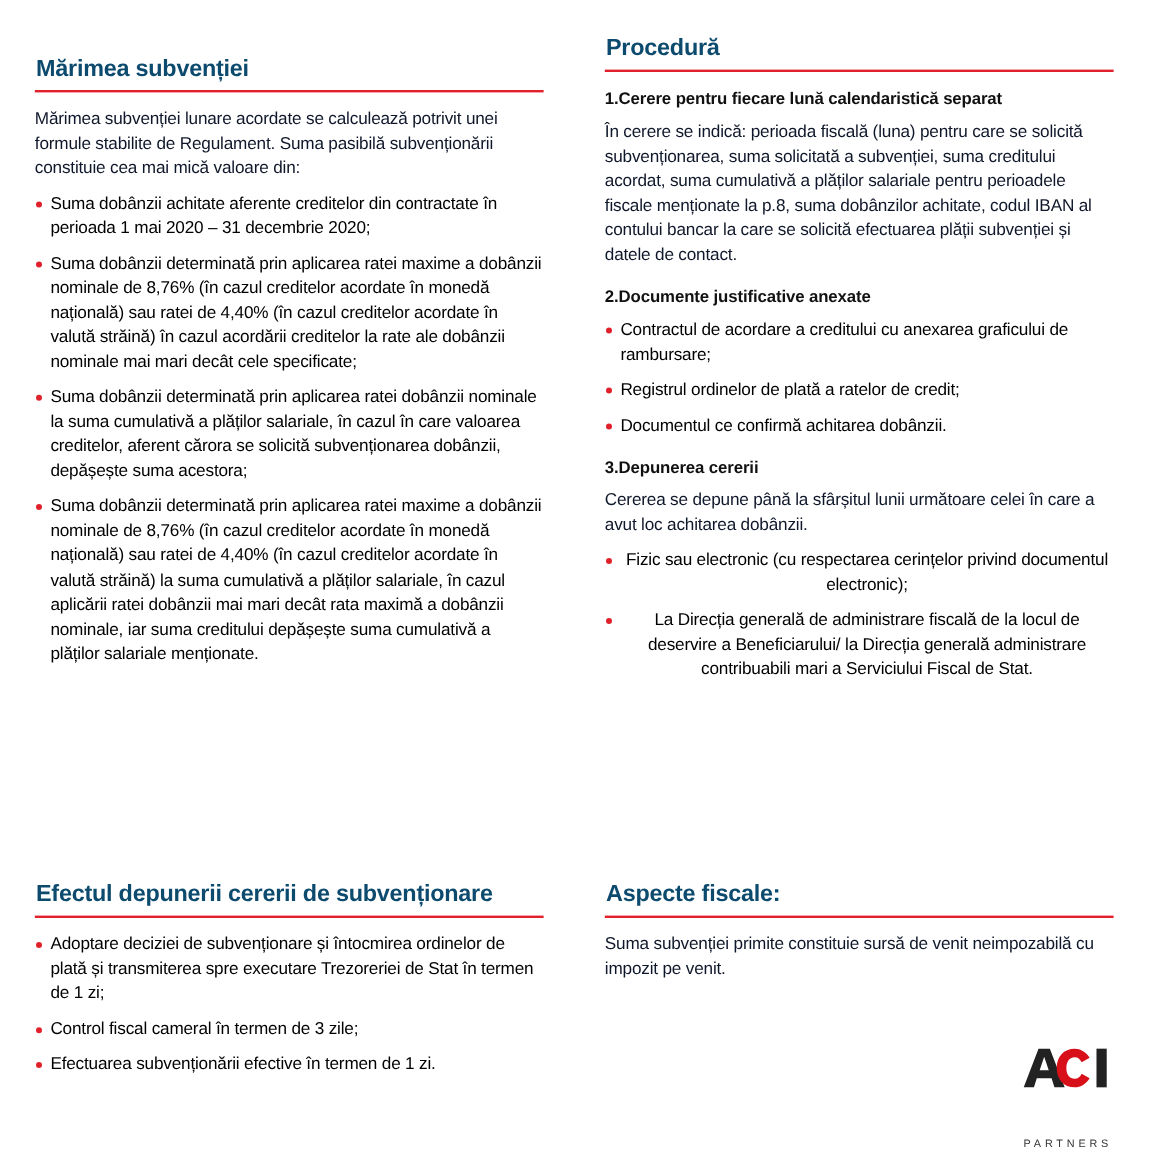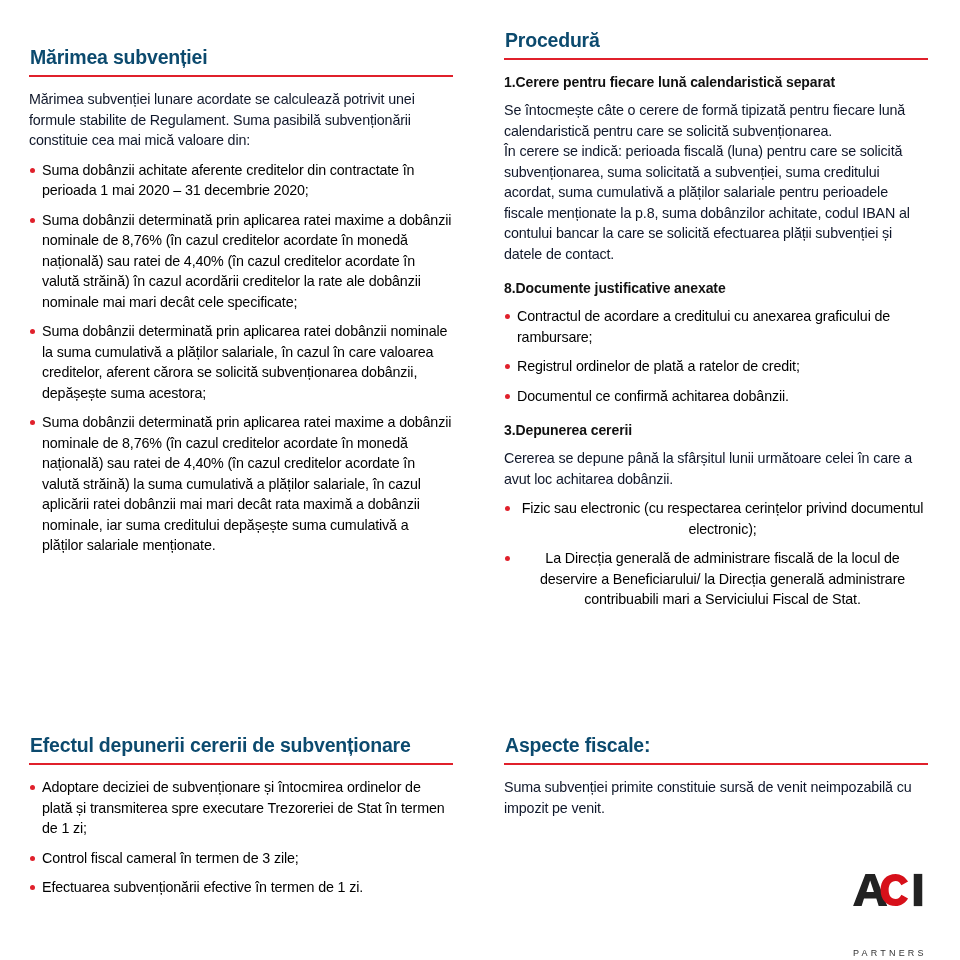--- a/index.html
+++ b/index.html
@@ -97,24 +97,23 @@
     <li><span class="dot"></span><span>Suma dobânzii determinată prin aplicarea ratei dobânzii nominale la suma cumulativă a plăților salariale, în cazul în care valoarea creditelor, aferent cărora se solicită subvenționarea dobânzii, depășește suma acestora;</span></li>
     <li><span class="dot"></span><span>Suma dobânzii determinată prin aplicarea ratei maxime a dobânzii nominale de 8,76% (în cazul creditelor acordate în monedă națională) sau ratei de 4,40% (în cazul creditelor acordate în valută străină) la suma cumulativă a plăților salariale, în cazul aplicării ratei dobânzii mai mari decât rata maximă a dobânzii nominale, iar suma creditului depășește suma cumulativă a plăților salariale menționate.</span></li>
   </ul>
 </section>
 
 <section class="section" id="sec-procedura">
   <h2 class="sec-title">Procedură</h2>
   <div class="sec-rule"></div>
 
   <h3 class="subhead">1.Cerere pentru fiecare lună calendaristică separat</h3>
-  <p class="para">Se întocmește câte o cerere de formă tipizată pentru fiecare lună calendaristică pentru care se solicită subvenționarea.</p>
   <p class="para gap-after-block">În cerere se indică: perioada fiscală (luna) pentru care se solicită subvenționarea, suma solicitată a subvenției, suma creditului acordat, suma cumulativă a plăților salariale pentru perioadele fiscale menționate la p.8, suma dobânzilor achitate, codul IBAN al contului bancar la care se solicită efectuarea plății subvenției și datele de contact.</p>
 
-  <h3 class="subhead">8.Documente justificative anexate</h3>
+  <h3 class="subhead">2.Documente justificative anexate</h3>
   <ul class="bullets" style="margin-bottom:14px;">
     <li><span class="dot"></span><span>Contractul de acordare a creditului cu anexarea graficului de rambursare;</span></li>
     <li><span class="dot"></span><span>Registrul ordinelor de plată a ratelor de credit;</span></li>
     <li><span class="dot"></span><span>Documentul ce confirmă achitarea dobânzii.</span></li>
   </ul>
 
   <h3 class="subhead">3.Depunerea cererii</h3>
   <p class="para para-spaced">Cererea se depune până la sfârșitul lunii următoare celei în care a avut loc achitarea dobânzii.</p>
   <ul class="bullets" style="margin-bottom:6px;text-align:center;">
     <li><span class="dot"></span><span>Fizic sau electronic (cu respectarea cerințelor privind documentul electronic);</span></li>

